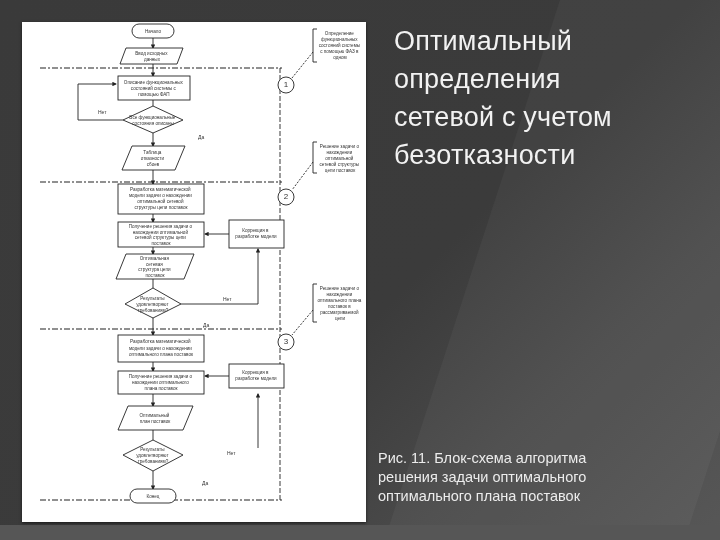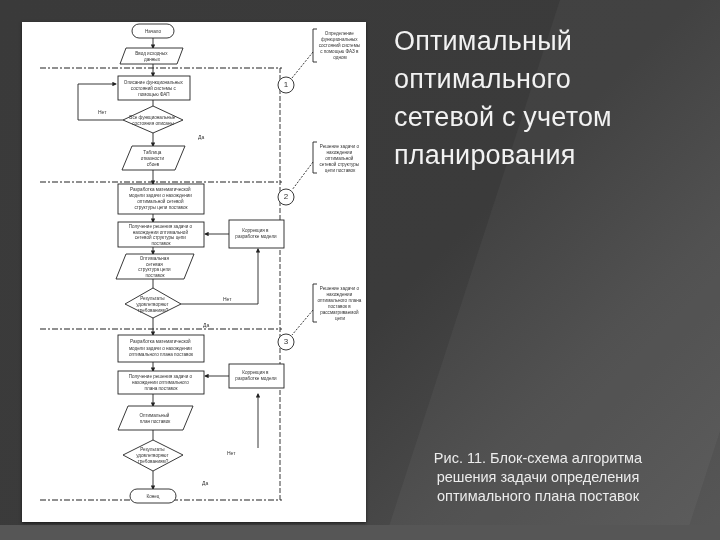--- a/index.html
+++ b/index.html
@@ -22,21 +22,21 @@
   }
   .figure-panel svg { position: absolute; left: 0; top: 0; }
   .title {
     position: absolute; left: 394px; top: 22px; width: 300px;
     color: #f2f2f2; font-size: 27px; line-height: 38px; font-weight: normal;
     letter-spacing: 0.2px;
   }
   .title span { display: block; white-space: nowrap; }
   .caption {
     position: absolute; left: 378px; top: 449px; width: 320px;
-    color: #ececec; font-size: 14.5px; line-height: 19px; text-align: center;
+    color: #ececec; font-size: 14.5px; line-height: 19px;
   }
   .caption span { display: block; white-space: nowrap; }
   .fc-text { font-family: "Liberation Sans", sans-serif; font-size: 4.6px; fill: #333; }
   .fc-label { font-family: "Liberation Sans", sans-serif; font-size: 5px; fill: #333; }
 </style>
 </head>
 <body>
 
 <div class="bg-shape"></div>
 <div class="bottom-band"></div>
@@ -216,22 +216,22 @@
       <tspan x="318" y="280">оптимального плана</tspan>
       <tspan x="318" y="286">поставок в</tspan>
       <tspan x="318" y="292">рассматриваемой</tspan>
       <tspan x="318" y="298">цепи</tspan>
     </text>
   </svg>
 </div>
 
 <div class="title">
   <span>Оптимальный</span>
-  <span>оптимального</span>
+  <span>определения</span>
   <span>сетевой с учетом</span>
-  <span>планирования</span>
+  <span>безотказности</span>
 </div>
 
 <div class="caption">
   <span>Рис. 11. Блок-схема алгоритма</span>
-  <span>решения задачи определения</span>
+  <span>решения задачи оптимального</span>
   <span>оптимального плана поставок</span>
 </div>
 
 </body></html>

